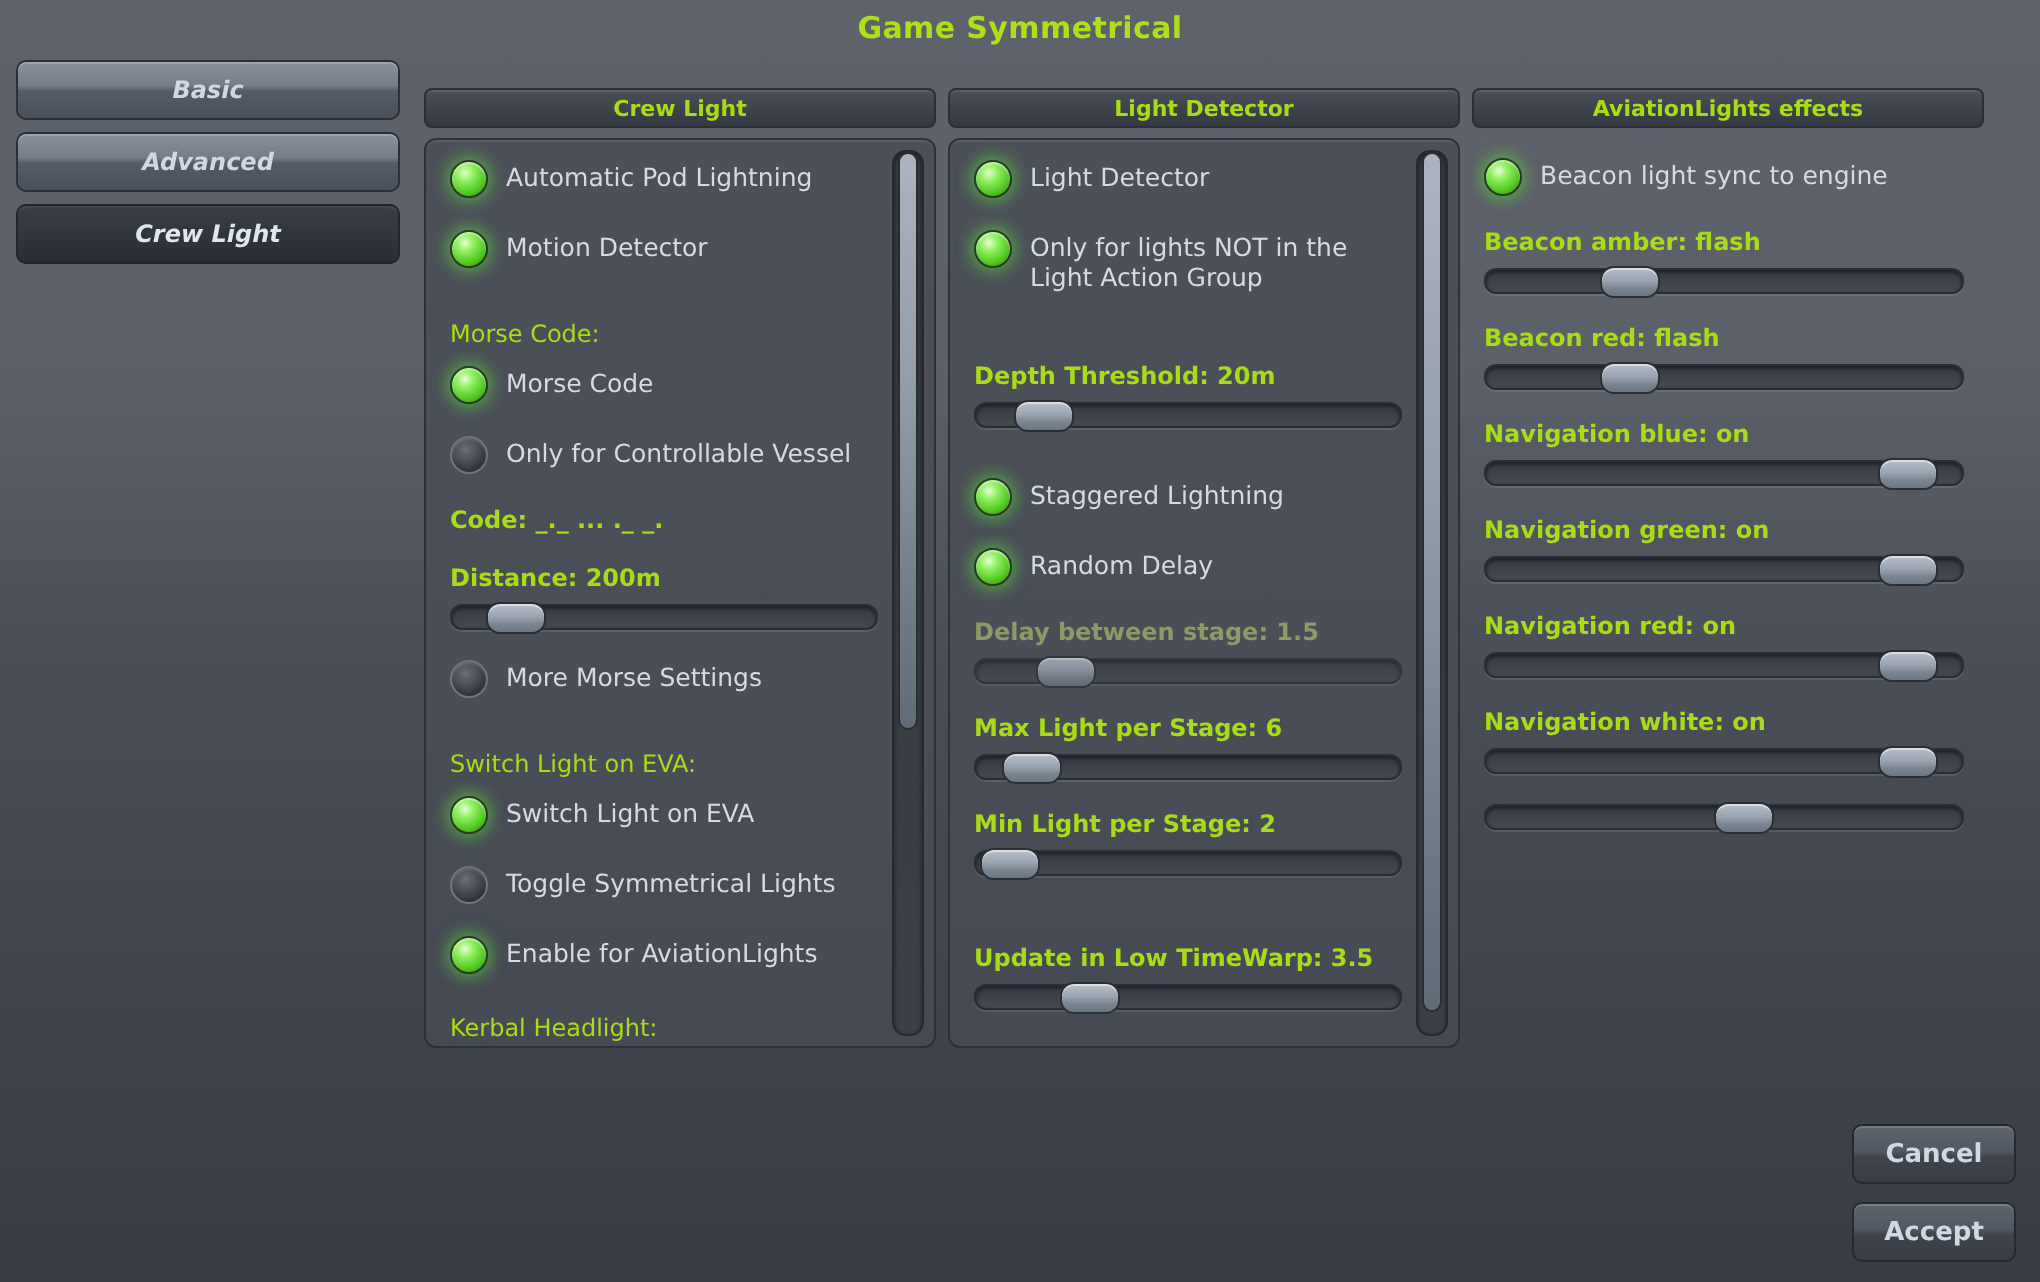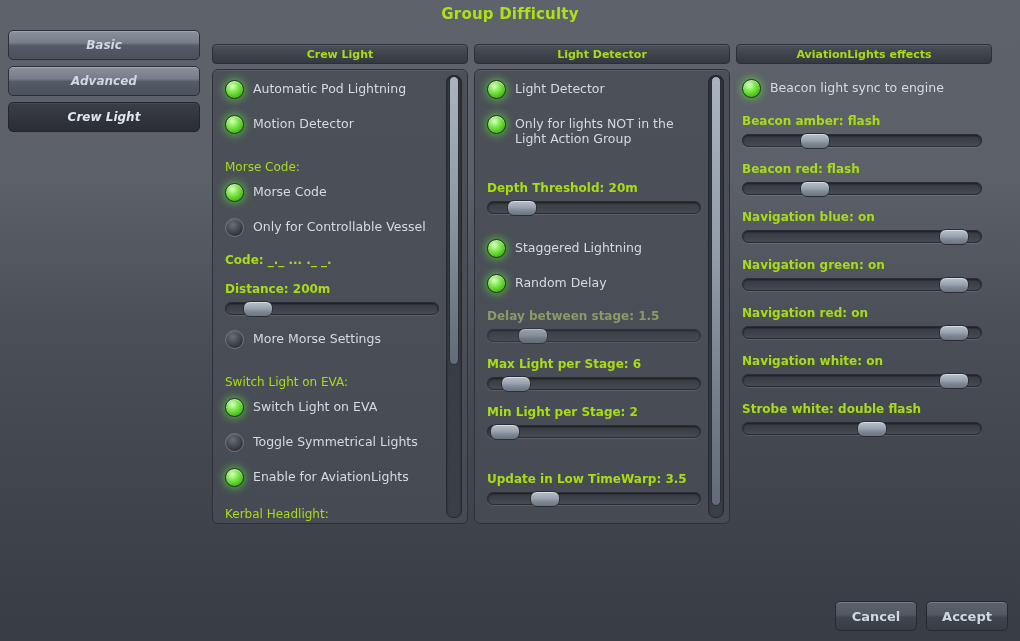--- a/index.html
+++ b/index.html
@@ -122,36 +122,36 @@
   .sl-thumb{
     position:absolute;top:-2px;width:28px;height:14px;border-radius:7px;
     background:linear-gradient(to bottom,#b6bfca 0%,#9aa4b0 45%,#7c8793 70%,#6b7580 100%);
     border:1px solid #2b2f35;
     box-shadow:inset 0 1px 0 rgba(255,255,255,.5);
   }
   .spacer{height:10px;}
   .spacer-sm{height:4px;}
 
   
-  .footer{position:absolute;right:12px;bottom:10px;display:flex;gap:9px;}
+  .footer{position:absolute;right:12px;bottom:10px;display:flex;gap:9px;flex-direction:column;}
   .fbtn{
     min-width:54px;height:28px;padding:0 13px;border-radius:5px;
     display:flex;align-items:center;justify-content:center;
     font-size:13px;font-weight:bold;color:#cfd9e4;
     background:linear-gradient(to bottom,#5e646e 0%,#525862 45%,#40454d 55%,#383c44 100%);
     border:1px solid #262a30;
     box-shadow:inset 0 1px 0 rgba(255,255,255,.16);
   }
 </style>
 </head>
 <body>
 
 <div class="root">
 
-  <div class="title">Group Difficulty</div>
+  <div class="title">Game Symmetrical</div>
 
   <div class="sidebar">
       <div class="side-btn">
         <span>Basic</span>
       </div>
       <div class="side-btn">
         <span>Advanced</span>
       </div>
       <div class="side-btn active">
         <span>Crew Light</span>
@@ -295,21 +295,20 @@
             <div class="sl-thumb" style="left: calc(94% - 28px);"></div>
           </div>
           <div class="value-label">Navigation red: on</div>
           <div class="slider">
             <div class="sl-thumb" style="left: calc(94% - 28px);"></div>
           </div>
           <div class="value-label">Navigation white: on</div>
           <div class="slider">
             <div class="sl-thumb" style="left: calc(94% - 28px);"></div>
           </div>
-          <div class="value-label">Strobe white: double flash</div>
           <div class="slider">
             <div class="sl-thumb" style="left: calc(48%);"></div>
           </div>
         </div>
       </div>
     </div>
 
   <div class="footer">
     <div class="fbtn">Cancel</div>
     <div class="fbtn">Accept</div>

